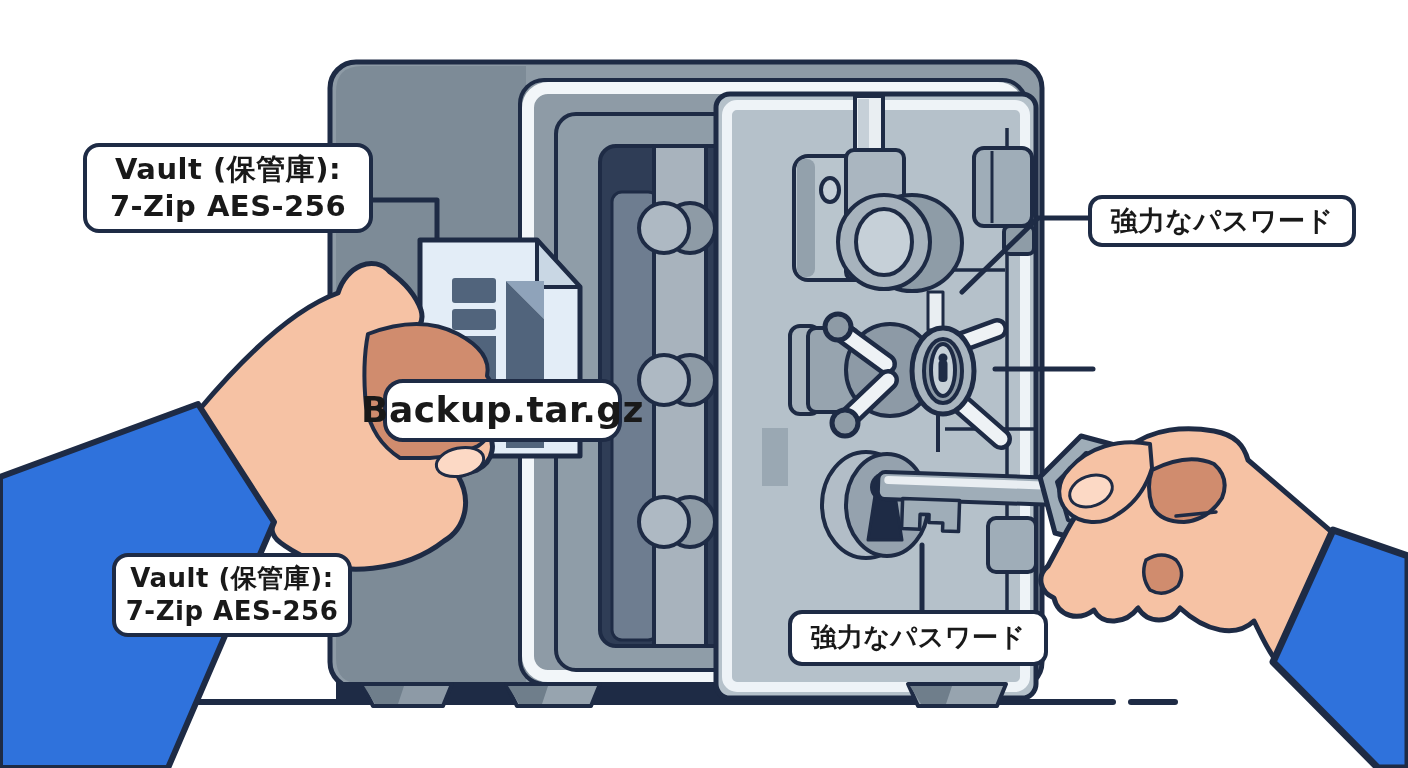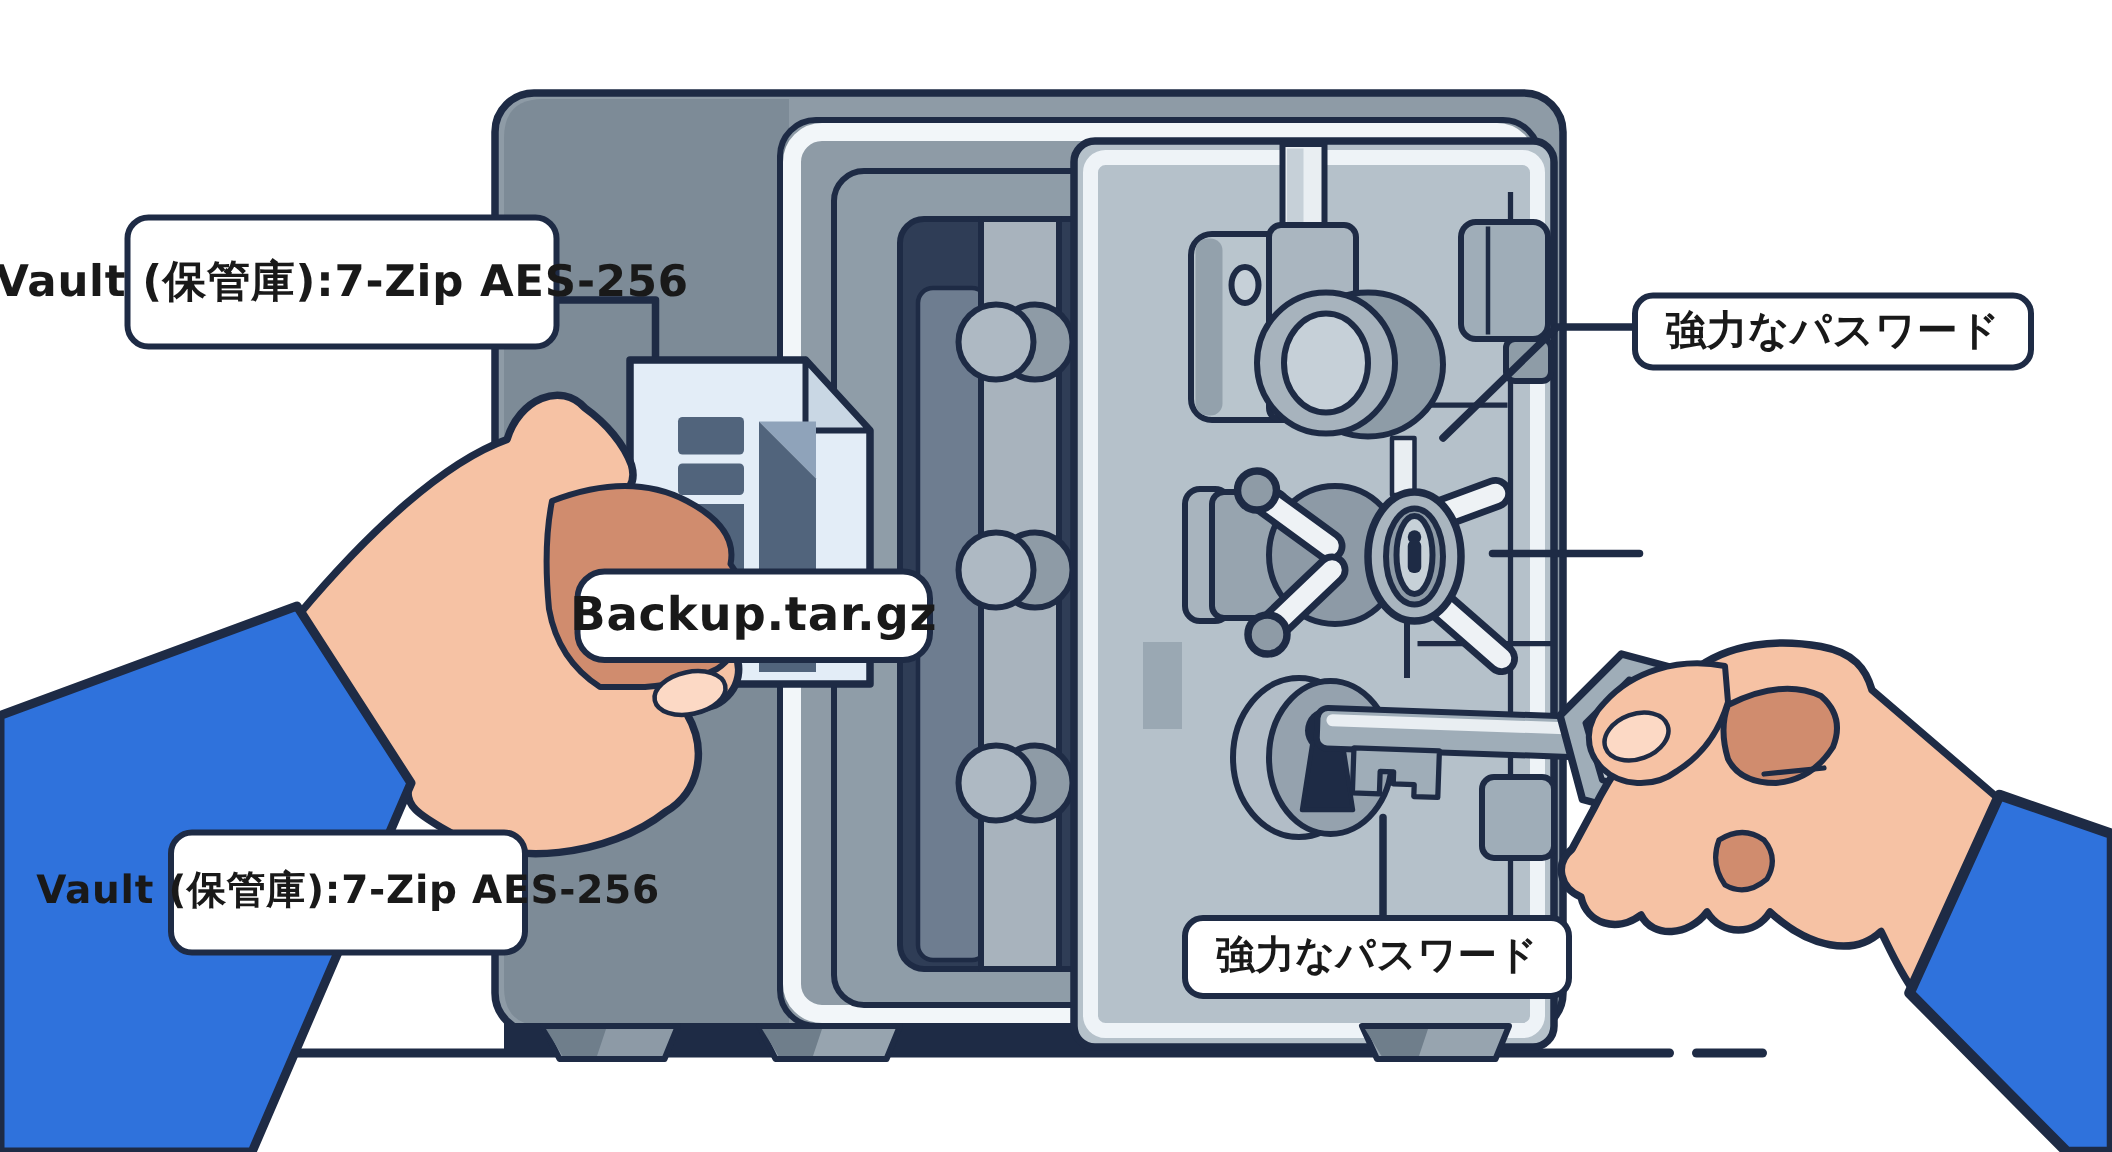--- a/index.html
+++ b/index.html
@@ -3,27 +3,27 @@
 <meta charset="utf-8">
 <style>
   html,body{margin:0;padding:0;background:#ffffff;}
   .canvas{
     position:relative;width:1408px;height:768px;background:#ffffff;overflow:hidden;
     font-family:"DejaVu Sans","Liberation Sans",sans-serif;
   }
   .scene{position:absolute;left:0;top:0;width:1408px;height:768px;}
   .callout{
     position:absolute;box-sizing:border-box;background:#ffffff;border:4px solid #1e2b45;
-    border-radius:16px;color:#191919;font-weight:700;display:flex;flex-direction:row;
+    border-radius:16px;color:#191919;font-weight:700;display:flex;flex-direction:column;
     align-items:center;justify-content:center;text-align:center;z-index:5;letter-spacing:0.5px;
   }
   .callout .ln{display:block;line-height:1.28;white-space:nowrap;}
   .row{flex-direction:row;gap:10px;}
   .vault-top{left:83px;top:143px;width:290px;height:90px;font-size:29px;}
-  .backup{left:383px;top:379px;width:239px;height:63px;font-size:31px;border-radius:20px;}
+  .backup{left:383px;top:379px;width:239px;height:63px;font-size:36px;border-radius:20px;}
   .vault-bottom{left:112px;top:553px;width:240px;height:84px;font-size:26px;}
   .pw-top{left:1088px;top:195px;width:268px;height:52px;font-size:27px;border-radius:14px;}
   .lock-lbl{left:1093px;top:338px;width:270px;height:62px;font-size:30px;border-radius:16px;}
   .pw-bottom{left:788px;top:610px;width:260px;height:56px;font-size:26px;border-radius:14px;}
   .padlock{width:28px;height:34px;flex:0 0 auto;}
 </style>
 </head>
 <body>
 
 <div class="canvas">

